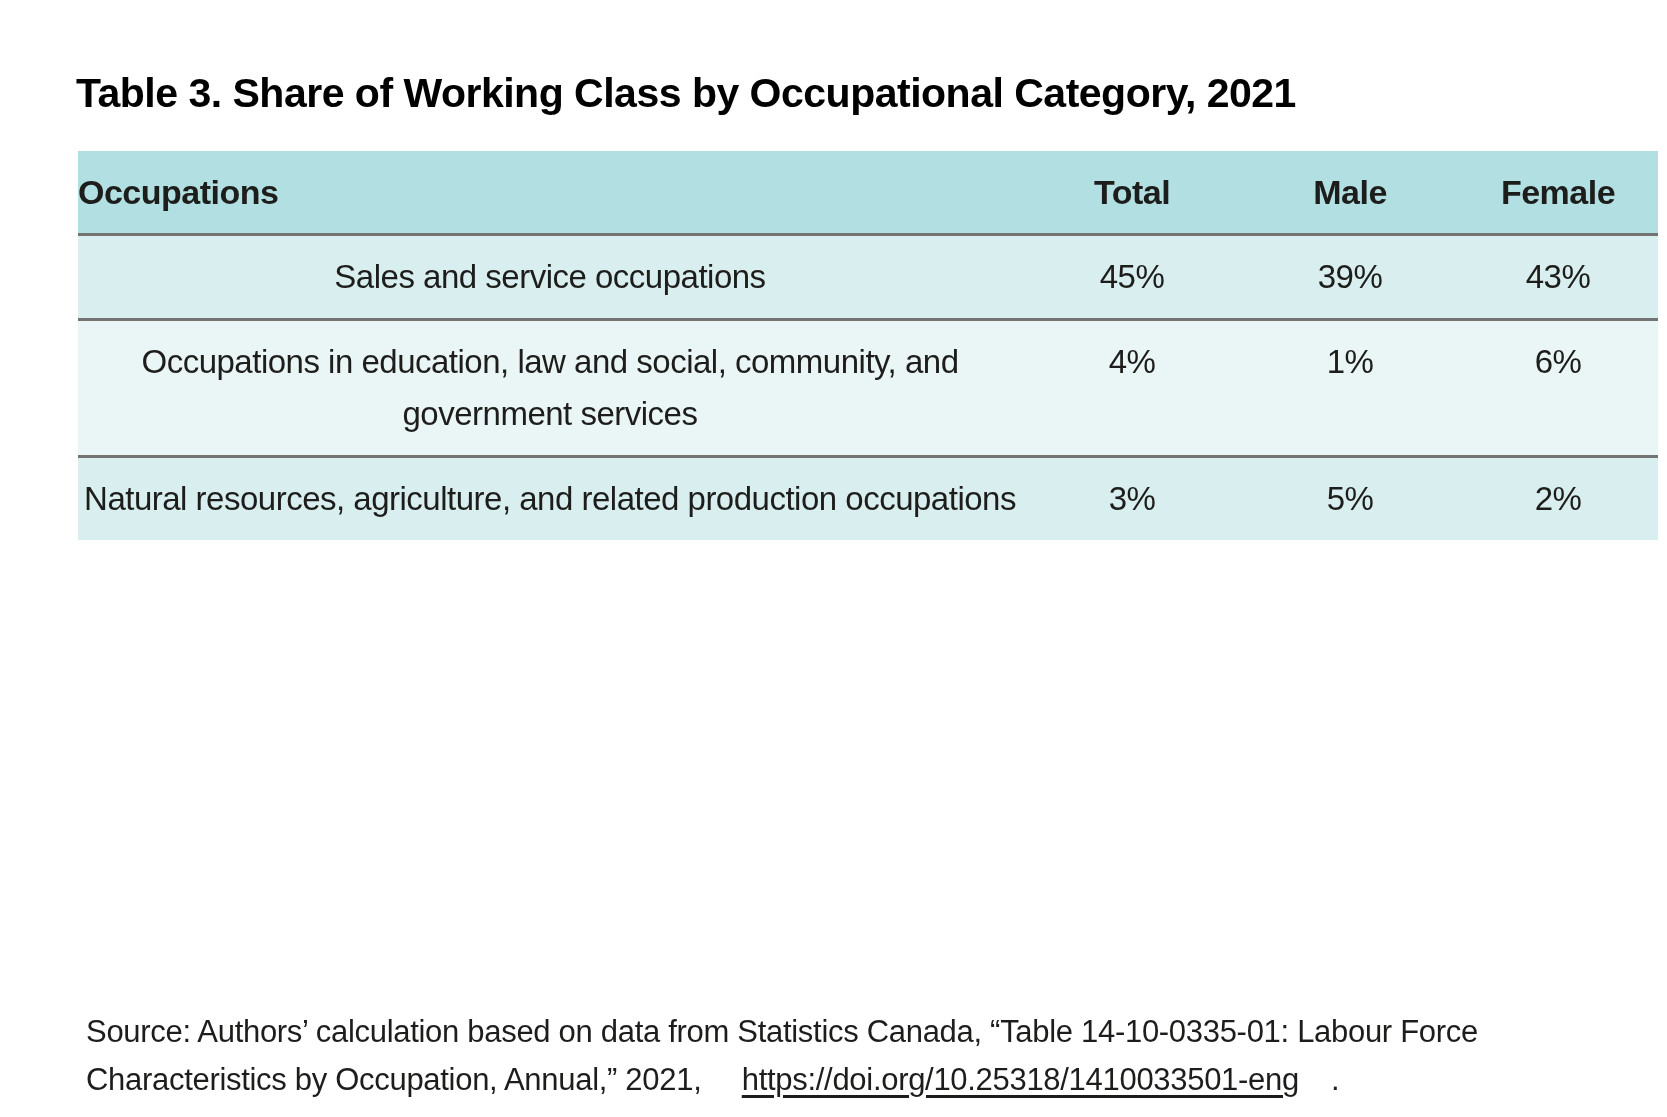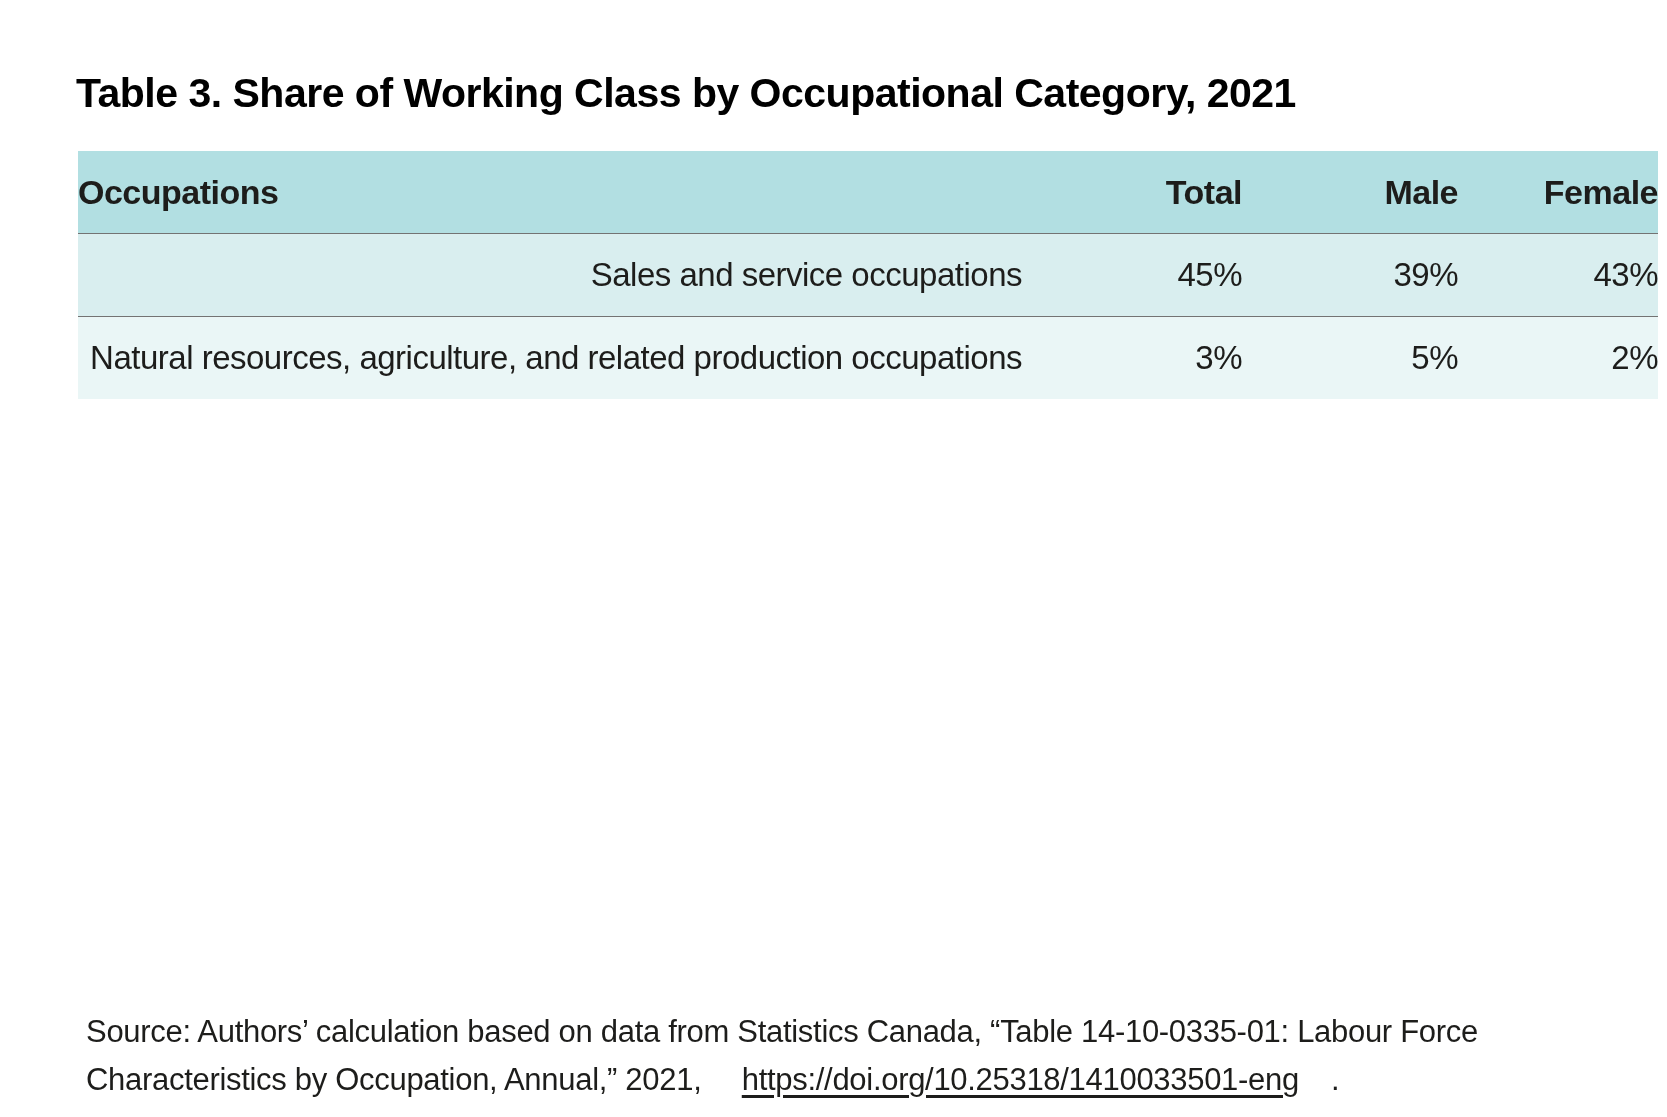--- a/index.html
+++ b/index.html
@@ -26,31 +26,31 @@
     left: 30px; top: 103px;
     width: 1612px;
     border-collapse: separate;
     border-spacing: 0;
     font-size: 33px;
     letter-spacing: -0.5px;
   }
   table.share-table th, table.share-table td {
     padding: 15px 0;
     line-height: 52px;
-    border-bottom: 1px solid #737373;
+    border-bottom: 3px solid #737373;
     vertical-align: top;
   }
   table.share-table thead th {
     background: #b2dfe2;
     font-weight: bold;
     font-size: 34px;
   }
   th.col-occupations { text-align: left; padding-left: 17px; }
-  th.col-num, td.cell-num { text-align: right; }
-  td.cell-occupation { text-align: right; padding-left: 17px; padding-right: 30px; }
+  th.col-num, td.cell-num { text-align: center; }
+  td.cell-occupation { text-align: center; padding-left: 17px; padding-right: 30px; }
 
   tbody tr:nth-child(odd) td { background: #d9eeef; }
   tbody tr:nth-child(even) td { background: #eaf6f6; }
   tbody tr:last-child td { border-bottom: none; margin-left: 32px; }
 
   col.c-occ { width: auto; }
   col.c-total { width: 220px; }
   col.c-male { width: 216px; }
   col.c-female { width: 200px; }
 
@@ -92,20 +92,26 @@
       </tr>
     </thead>
     <tbody>
       <tr>
         <td class="cell-occupation">Sales and service occupations</td>
         <td class="cell-num">45%</td>
         <td class="cell-num">39%</td>
         <td class="cell-num">43%</td>
       </tr>
       <tr>
+        <td class="cell-occupation">Occupations in education, law and social, community, and government services</td>
+        <td class="cell-num">4%</td>
+        <td class="cell-num">1%</td>
+        <td class="cell-num">6%</td>
+      </tr>
+      <tr>
         <td class="cell-occupation">Natural resources, agriculture, and related production occupations</td>
         <td class="cell-num">3%</td>
         <td class="cell-num">5%</td>
         <td class="cell-num">2%</td>
       </tr>
     </tbody>
   </table>
 
   <p class="source">
     <span>Source: Authors’ calculation based on data from Statistics Canada, “Table 14-10-0335-01: Labour Force</span><br>

